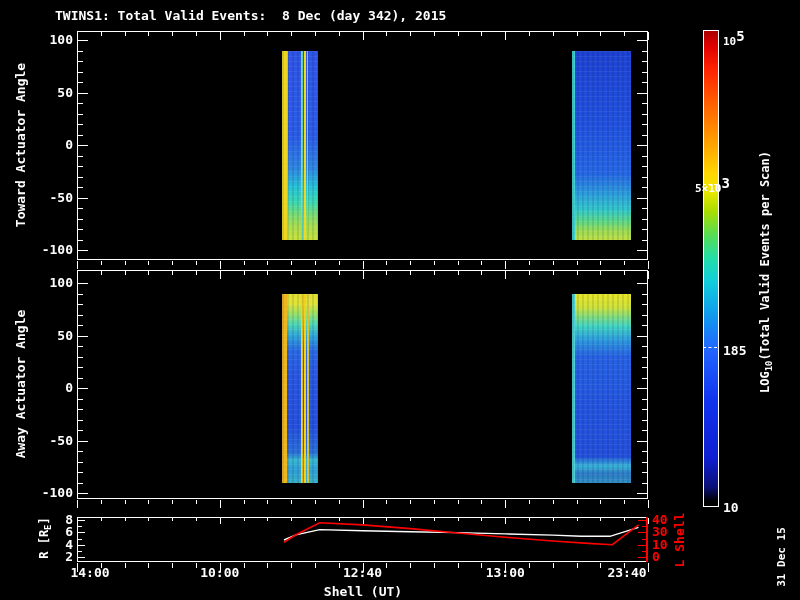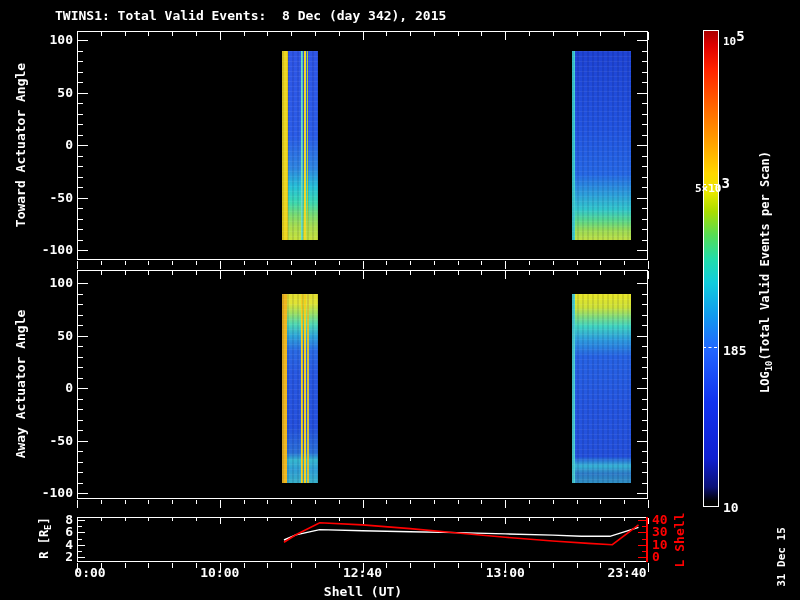--- a/index.html
+++ b/index.html
@@ -334,21 +334,21 @@
     <div style="position: absolute; left: 652px; top: 537px; color: rgb(255, 0, 0); font-size: 13px; font-weight: bold;">10</div>
     <div class="tick" style="position: absolute; left: 638px; top: 557px; width: 8px; height: 1px; background: rgb(255, 0, 0);"></div>
     <div style="position: absolute; left: 652px; top: 549px; color: rgb(255, 0, 0); font-size: 13px; font-weight: bold;">0</div>
     <div class="tick" style="position: absolute; left: 642px; top: 526px; width: 4px; height: 1px; background: rgb(255, 0, 0);"></div>
     <div class="tick" style="position: absolute; left: 642px; top: 539px; width: 4px; height: 1px; background: rgb(255, 0, 0);"></div>
     <div class="tick" style="position: absolute; left: 642px; top: 551px; width: 4px; height: 1px; background: rgb(255, 0, 0);"></div>
     <svg width="571" height="45" viewBox="0 0 571 45" style="position: absolute; left: 77px; top: 517px;">
       <polyline points="207.0,23.0 218.9,17.8 242.7,12.6 285.5,13.8 333.1,14.7 380.7,15.6 428.3,16.9 475.8,18.1 504.4,19.3 532.9,19.3 561.5,10.4" fill="none" stroke="#ffffff" stroke-width="1.4"></polyline>
       <polyline points="207.0,25.2 218.9,17.8 242.7,5.7 285.5,7.9 333.1,11.6 380.7,16.0 428.3,20.3 475.8,24.0 511.5,26.4 535.3,27.7 561.5,7.9" fill="none" stroke="#ff0000" stroke-width="1.6"></polyline>
     </svg>
-    <div class="xlab" style="left: 55px; top: 565px;">0:00</div>
+    <div class="xlab" style="left: 55px; top: 565px;">14:00</div>
     <div class="xlab" style="left: 184.75px; top: 565px;">10:00</div>
     <div class="xlab" style="left: 327.5px; top: 565px;">12:40</div>
     <div class="xlab" style="left: 470.25px; top: 565px;">13:00</div>
     <div class="xlab" style="left: 592px; top: 565px;">23:40</div>
     <div class="cb-lab" style="left: 723px; top: 30px;"><span style="font-size: 11px;">10</span><span style="font-size: 14px; position: relative; top: -4px;">5</span></div>
     <div class="cb-dash" style="left: 703px; top: 183.875px;"></div>
     <div class="cb-lab" style="left: 695px; top: 177.375px;"><span style="font-size: 11px;">5×10</span><span style="font-size: 14px; position: relative; top: -4px;">3</span></div>
     <div class="cb-dash" style="left: 703px; top: 346.562px;"></div>
     <div class="cb-lab" style="left: 723px; top: 340.062px;"><span style="font-size: 13px;">185</span></div>
     <div class="cb-lab" style="left: 723px; top: 497px;"><span style="font-size: 13px;">10</span></div>

